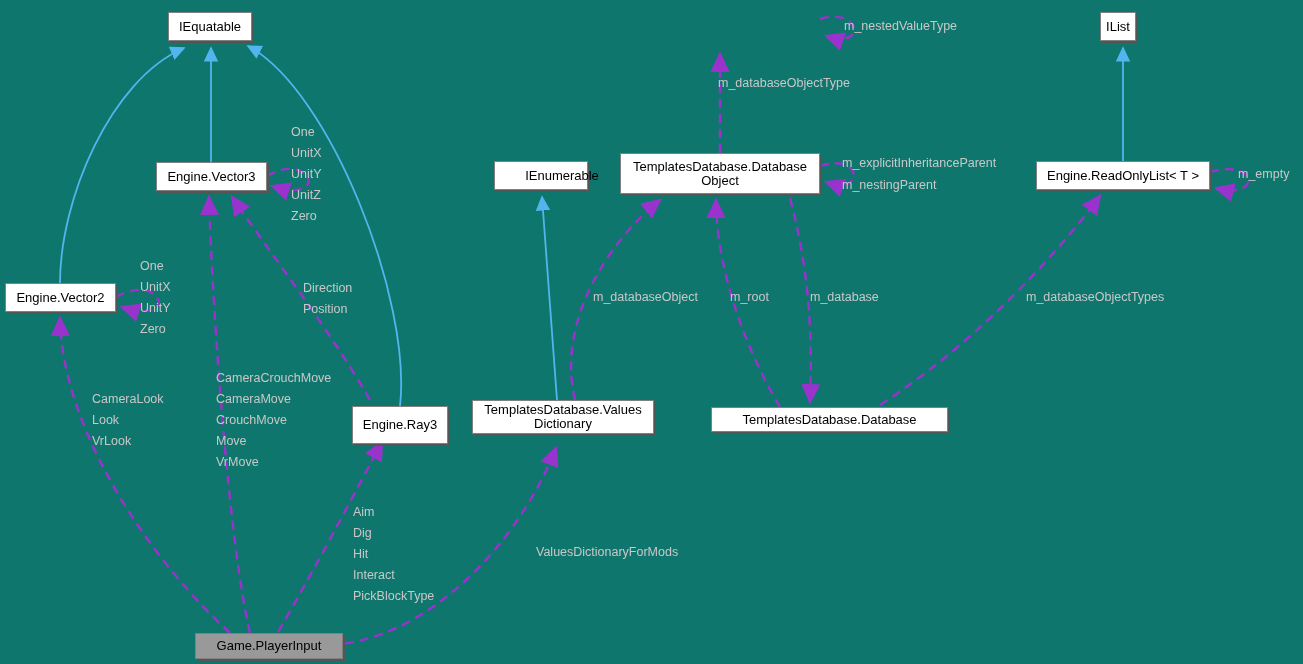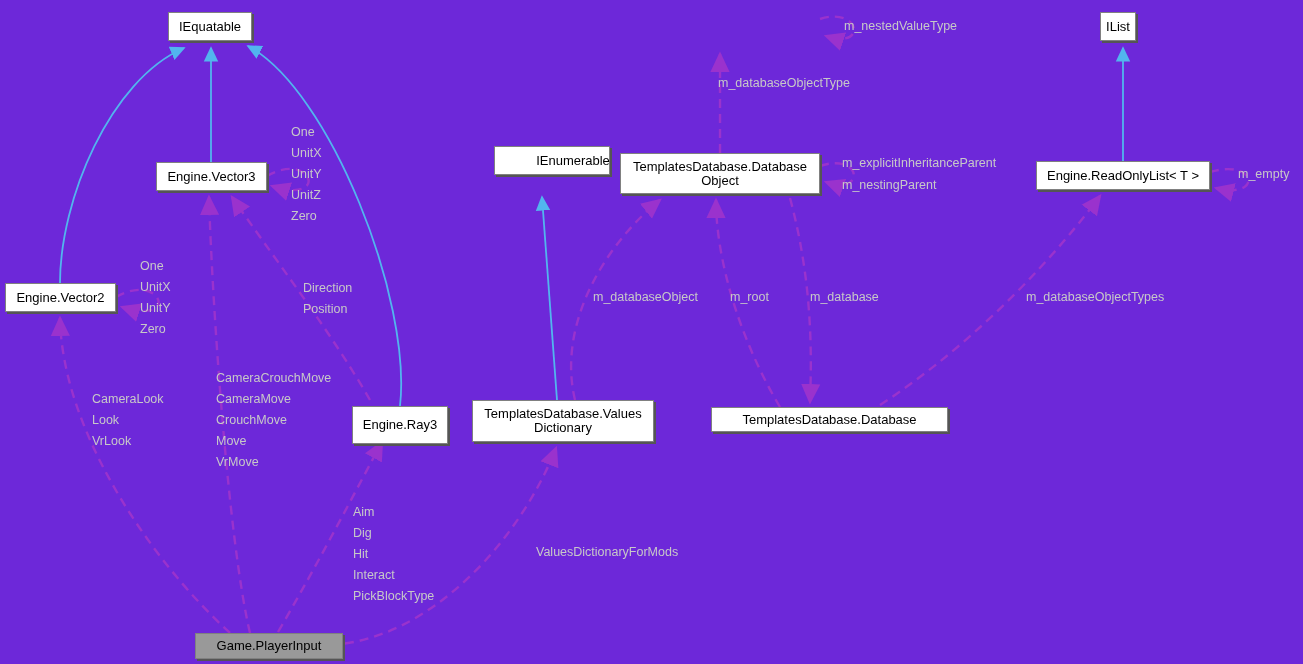--- a/index.html
+++ b/index.html
@@ -1,17 +1,17 @@
 <!DOCTYPE html>
 <html><head>
 <meta charset="utf-8">
 <style>
   html,body{margin:0;padding:0;background:#000;}
   body{width:1303px;height:664px;overflow:hidden;font-family:"Liberation Sans",sans-serif;}
-  #diagram{position:relative;width:1303px;height:664px;background:#6d28d9;}
+  #diagram{position:relative;width:1303px;height:664px;background:#0f766e;}
   svg.edges{position:absolute;left:0;top:0;width:1303px;height:664px;}
   .node{position:absolute;box-sizing:border-box;border:1px solid #808080;
         background:#ffffff;color:#000000;display:flex;align-items:center;
         justify-content:center;text-align:center;font-size:13px;line-height:1.05;
         box-shadow:2px 2px 0 #555;padding:1px 4px;}
   .node.highlight{background:#999999;}
   .edge-label{position:absolute;color:#c8c8c8;font-size:12.5px;white-space:nowrap;}
   .edge-label-group{position:absolute;color:#c8c8c8;font-size:12.5px;white-space:nowrap;line-height:21px;}
 </style>
 </head>
@@ -65,25 +65,25 @@
   </div>
 
   <div class="node" style="left:5px;top:283px;width:111px;height:29px;">
     <span>Engine.Vector2</span>
   </div>
 
   <div class="node" style="left:352px;top:406px;width:96px;height:38px;">
     <span>Engine.Ray3</span>
   </div>
 
-  <div class="node" style="left:472px;top:400px;width:182px;height:42px;">
+  <div class="node" style="left:472px;top:400px;width:182px;height:34px;">
     <span>TemplatesDatabase.Values Dictionary</span>
   </div>
 
-  <div class="node" style="left:494px;top:146px;width:116px;height:29px;padding-left:46px;">
+  <div class="node" style="left:494px;top:161px;width:94px;height:29px;padding-left:46px;">
     <span>IEnumerable</span>
   </div>
 
 
   <div class="node" style="left:620px;top:153px;width:200px;height:41px;">
     <span>TemplatesDatabase.Database Object</span>
   </div>
 
   <div class="node" style="left:711px;top:407px;width:237px;height:25px;">
     <span>TemplatesDatabase.Database</span>

